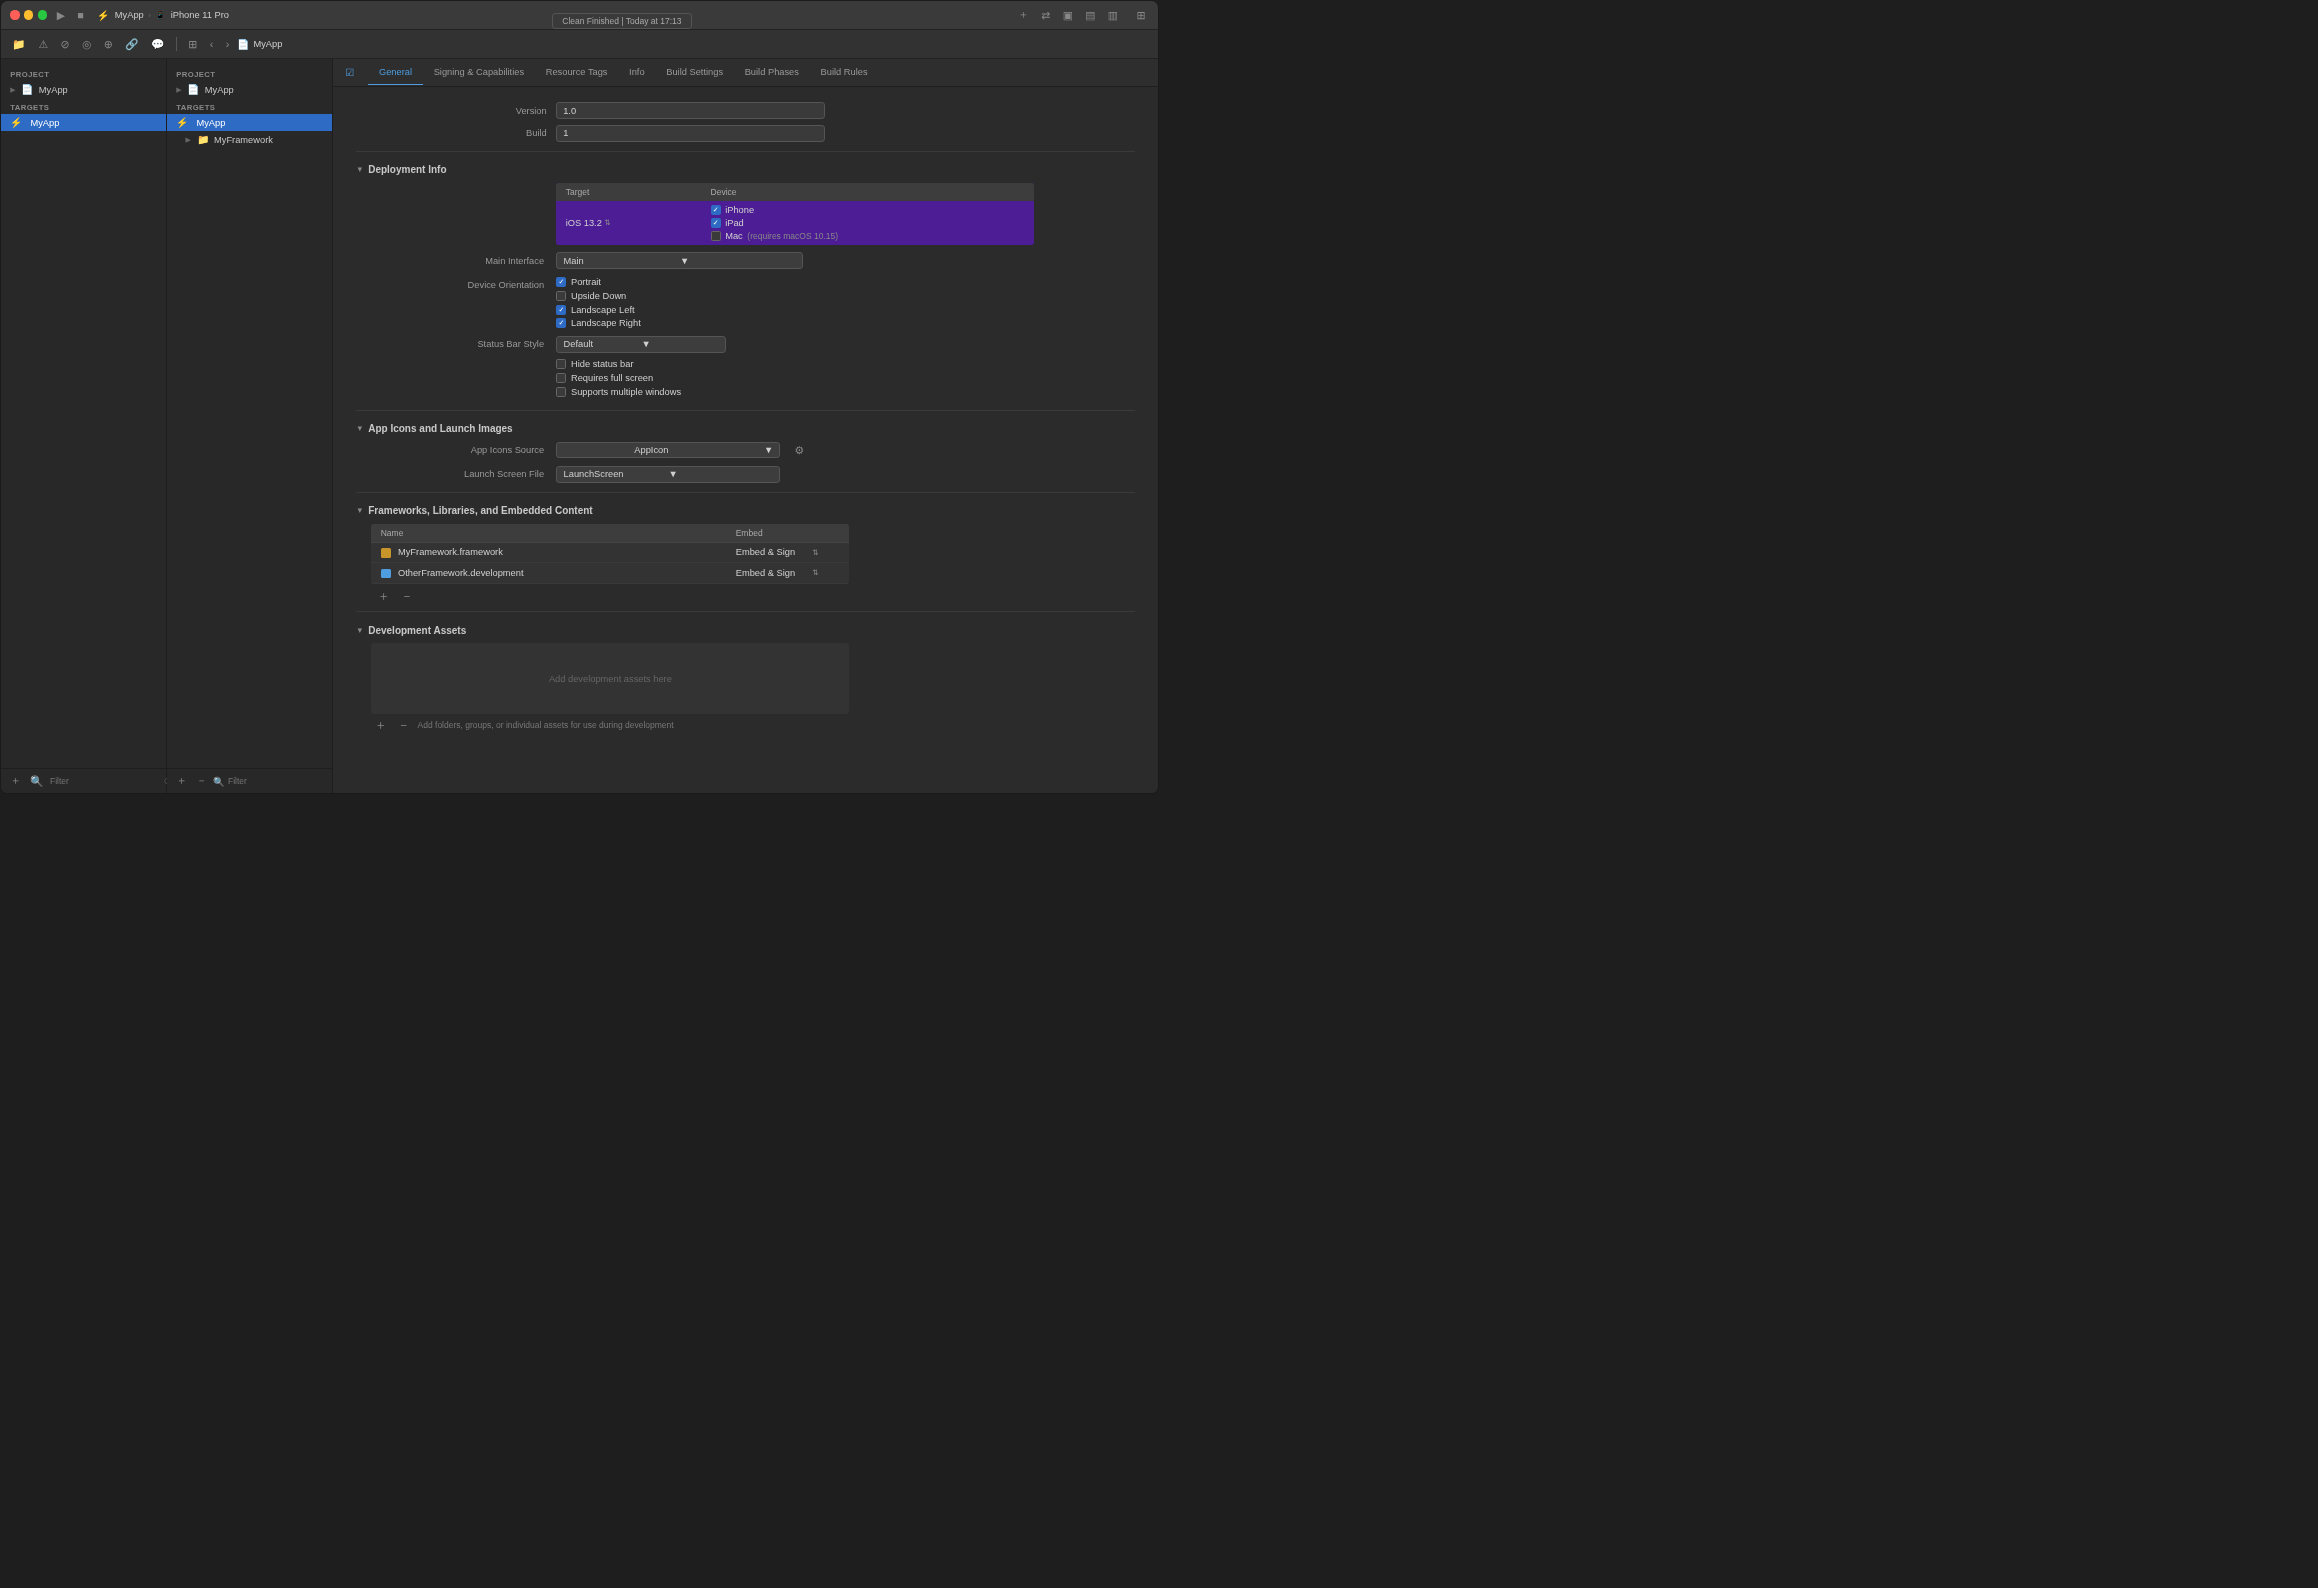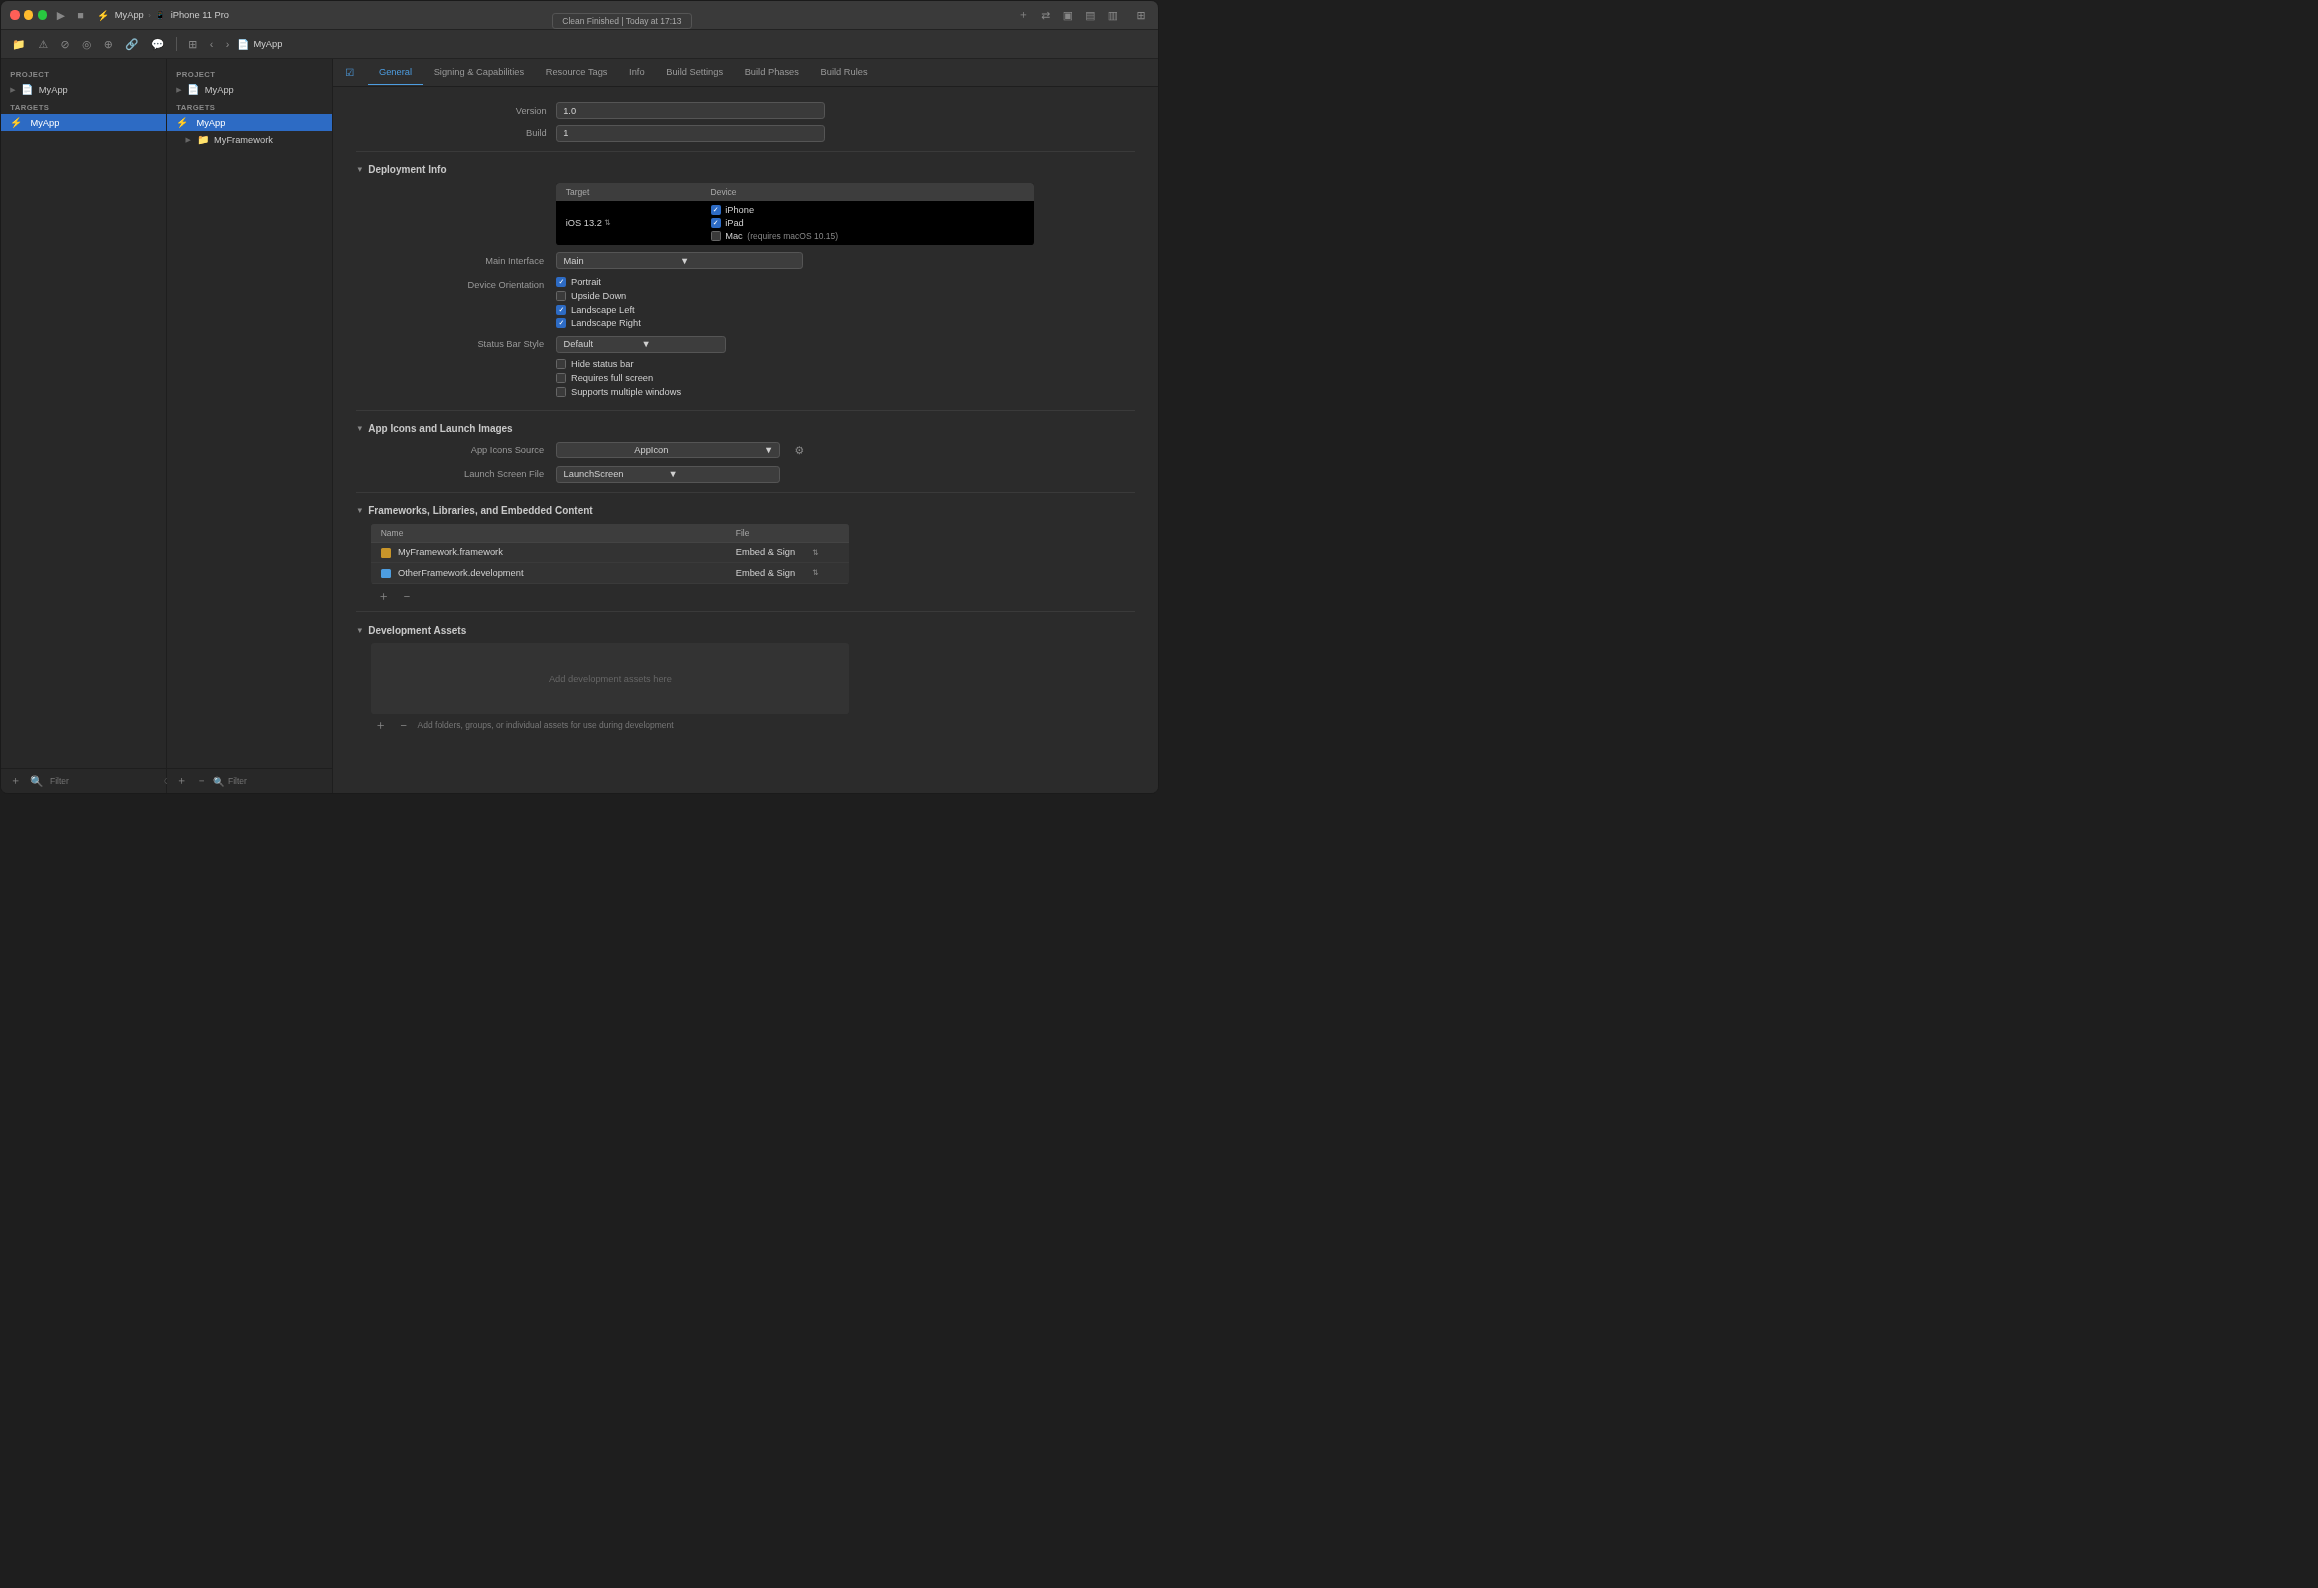--- a/index.html
+++ b/index.html
@@ -313,21 +313,21 @@
 
     .deploy-value {
       flex: 1;
     }
 
     
     .target-device-table {
       width: 100%;
       max-width: 478px;
       border-collapse: collapse;
-      background: #000000;
+      background: #4c1d95;
       border-radius: 3.1px;
       overflow: hidden;
     }
 
     .target-device-table th {
       background: #3d3d3d;
       padding: 3.9px 9.3px;
       text-align: left;
       font-size: 8.5px;
       color: #aaa;
@@ -871,21 +871,21 @@
           </div>
 
           <div class="deployment-section">
             <table class="frameworks-table">
               <thead>
                 <tr>
                   <th>
                     <span>Name</span>
                   </th>
                   <th style="width:123px;">
-                    <span>File</span>
+                    <span>Embed</span>
                   </th>
                 </tr>
               </thead>
               <tbody>
                 <tr>
                   <td>
                     <span class="framework-icon-folder"></span>
                     <span>MyFramework.framework</span>
                   </td>
                   <td>

